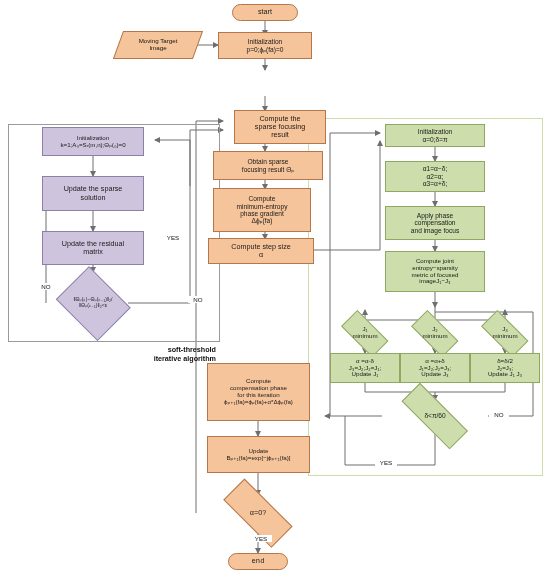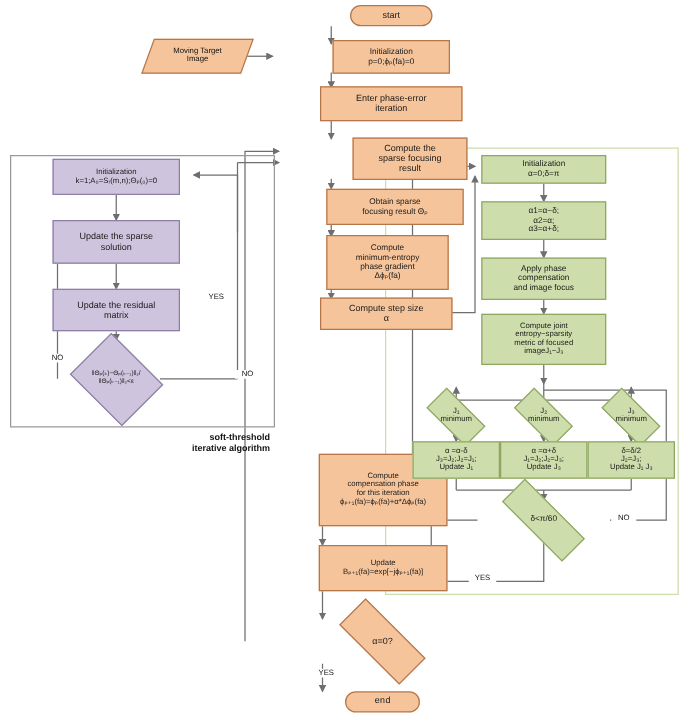--- a/index.html
+++ b/index.html
@@ -3,21 +3,21 @@
 <meta charset="utf-8">
 <style>
   html,body{margin:0;padding:0;background:#ffffff;}
   body{width:550px;height:579px;position:relative;overflow:hidden;
        font-family:"Liberation Sans","DejaVu Sans",sans-serif;color:#111;}
   #canvas{position:absolute;left:0;top:0;width:550px;height:579px;}
   svg.lines{position:absolute;left:0;top:0;width:550px;height:579px;pointer-events:none;}
 
   .node{position:absolute;box-sizing:border-box;display:flex;align-items:center;
         justify-content:center;text-align:center;line-height:1.12;}
-  .orange{background:#f6c49a;border:1px solid #b5764a;color:#1a1a1a;margin-left:48px;}
+  .orange{background:#f6c49a;border:1px solid #b5764a;color:#1a1a1a;}
   .purple{background:#cfc4dd;border:1px solid #8d7fa5;color:#1a1a1a;}
   .green{background:#cdddab;border:1px solid #8fa763;color:#1a1a1a;}
 
   .rect{border-radius:0;}
   .stadium{border-radius:14px;}
   .para{border:none;background:transparent;}
   .para .pbody{width:100%;height:100%;background:#f6c49a;border:1px solid #b5764a;
      transform:skewX(-20deg);position:absolute;left:0;top:0;box-sizing:border-box;}
   .para .ptext{position:relative;z-index:2;width:100%;}
 
@@ -140,22 +140,20 @@
 
   <div class="node para fs6" style="left:118px;top:31px;width:80px;height:28px;">
     <div class="pbody"></div>
     <div class="ptext" style="white-space:pre-line;">Moving Target
 Image</div>
   </div>
 
   <div class="node orange rect fs65" style="left:218px;top:32px;width:94px;height:27px;white-space:pre-line;">Initialization
 p=0;ϕₚ(fa)=0</div>
 
-  <div class="node orange rect fs7" style="left:208px;top:69px;width:114px;height:28px;white-space:pre-line;">Enter phase-error
-iteration</div>
 
   <div class="node orange rect fs7" style="left:234px;top:110px;width:92px;height:34px;white-space:pre-line;">Compute the
 sparse focusing
 result</div>
 
   <div class="node orange rect fs65" style="left:213px;top:151px;width:110px;height:29px;white-space:pre-line;">Obtain sparse
 focusing result Θₚ</div>
 
   <div class="node orange rect fs65" style="left:213px;top:188px;width:98px;height:44px;white-space:pre-line;">Compute
 minimum-entropy

